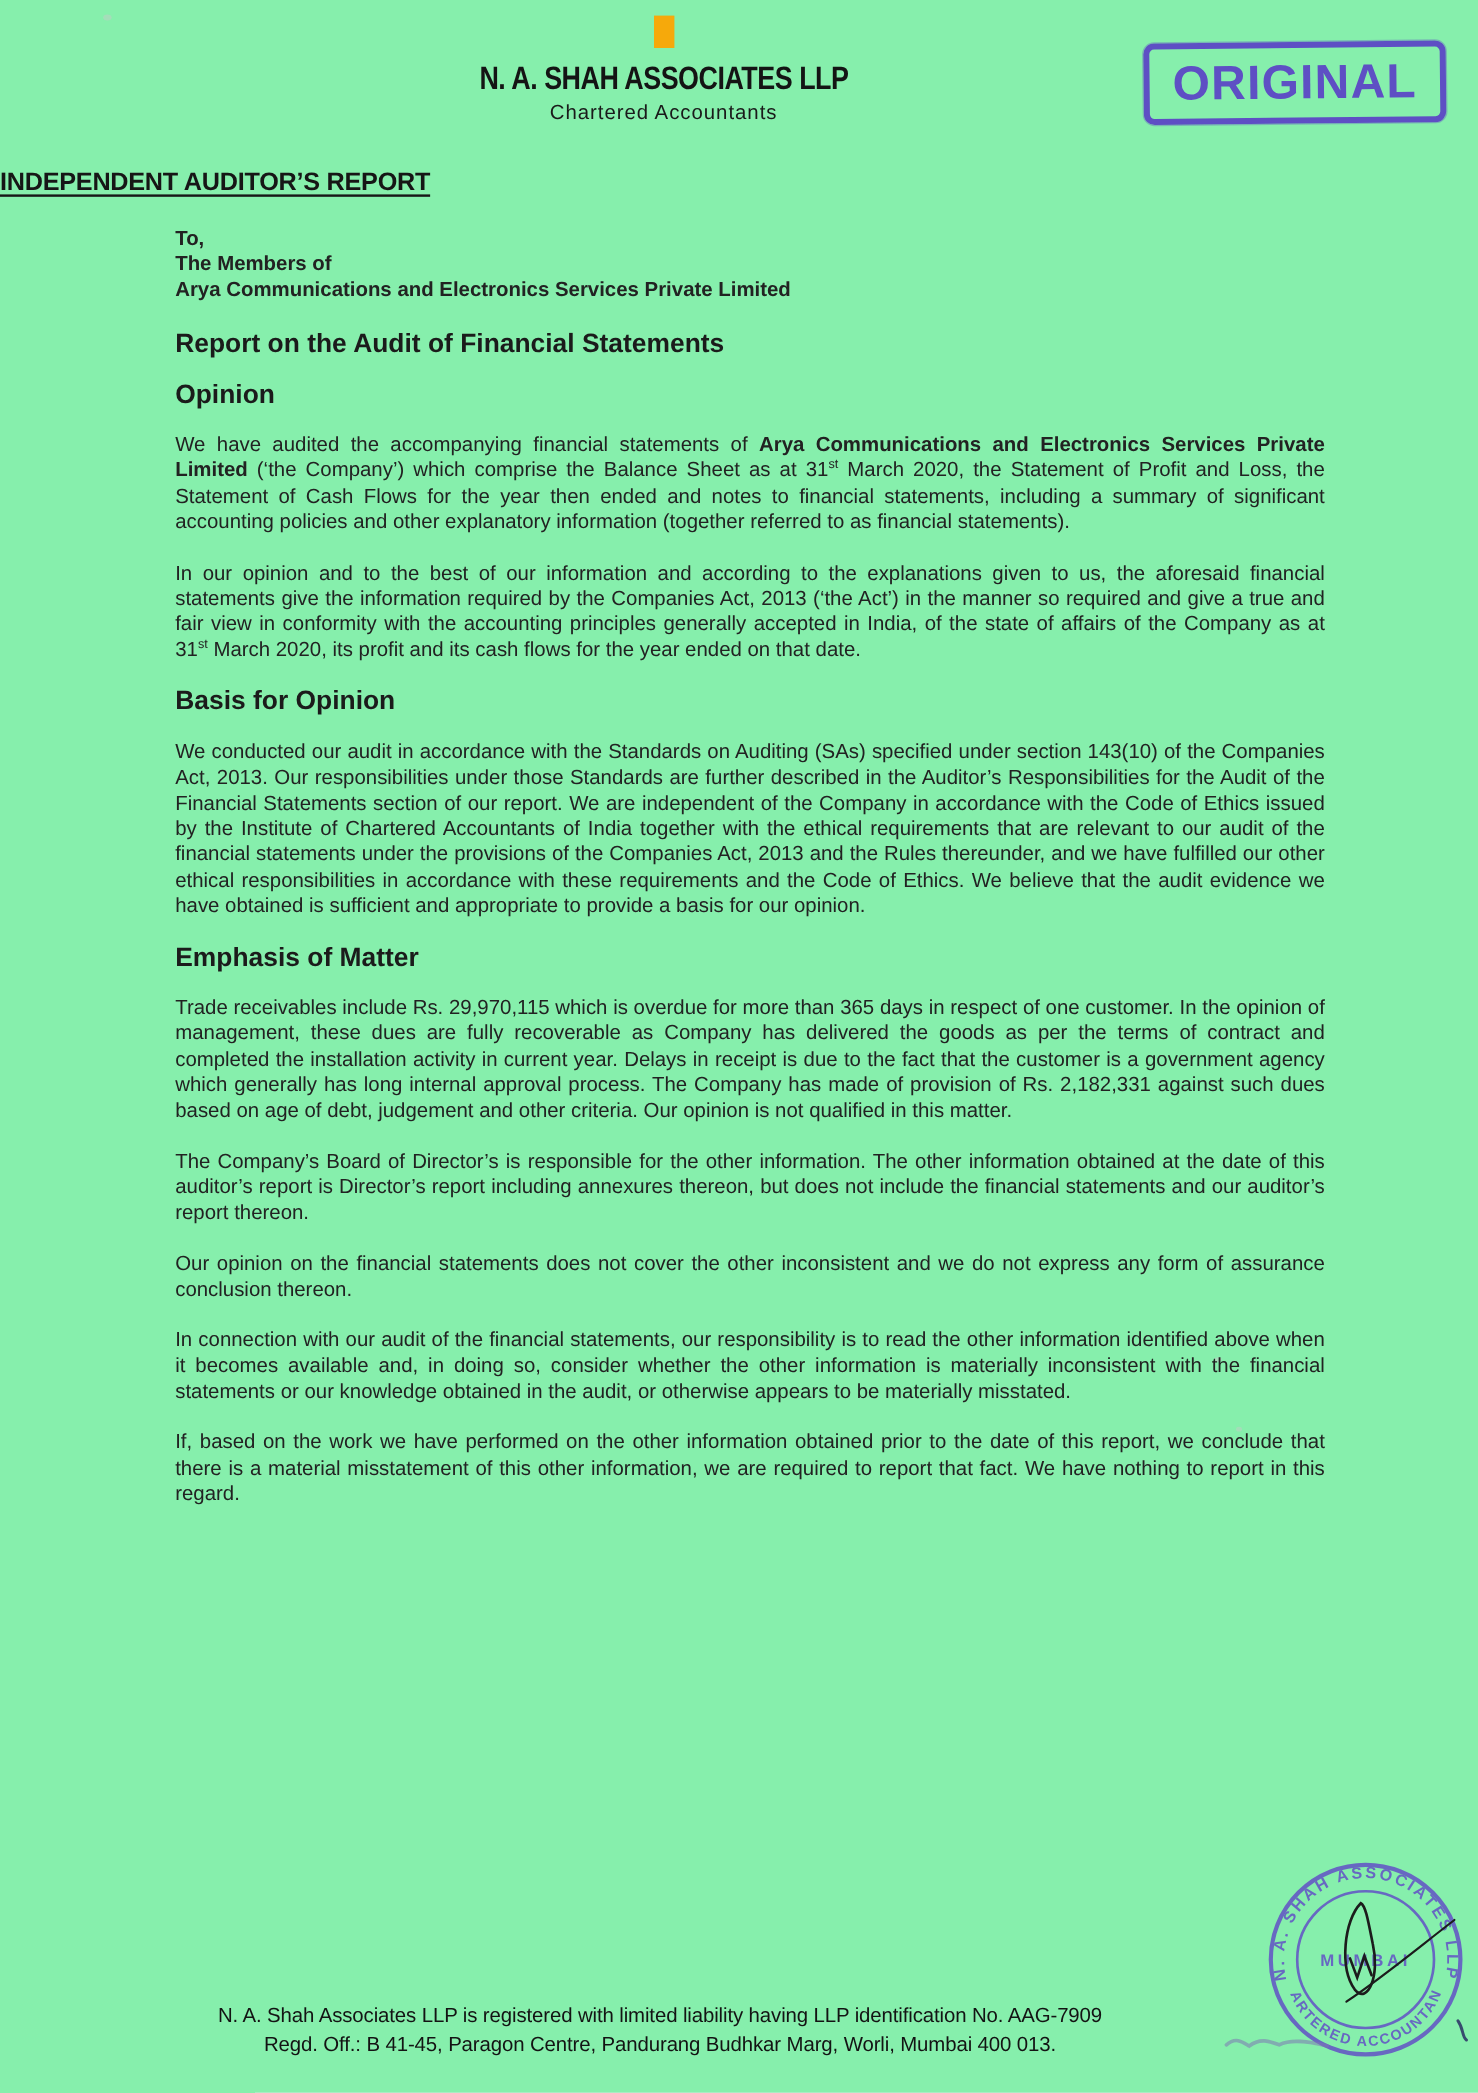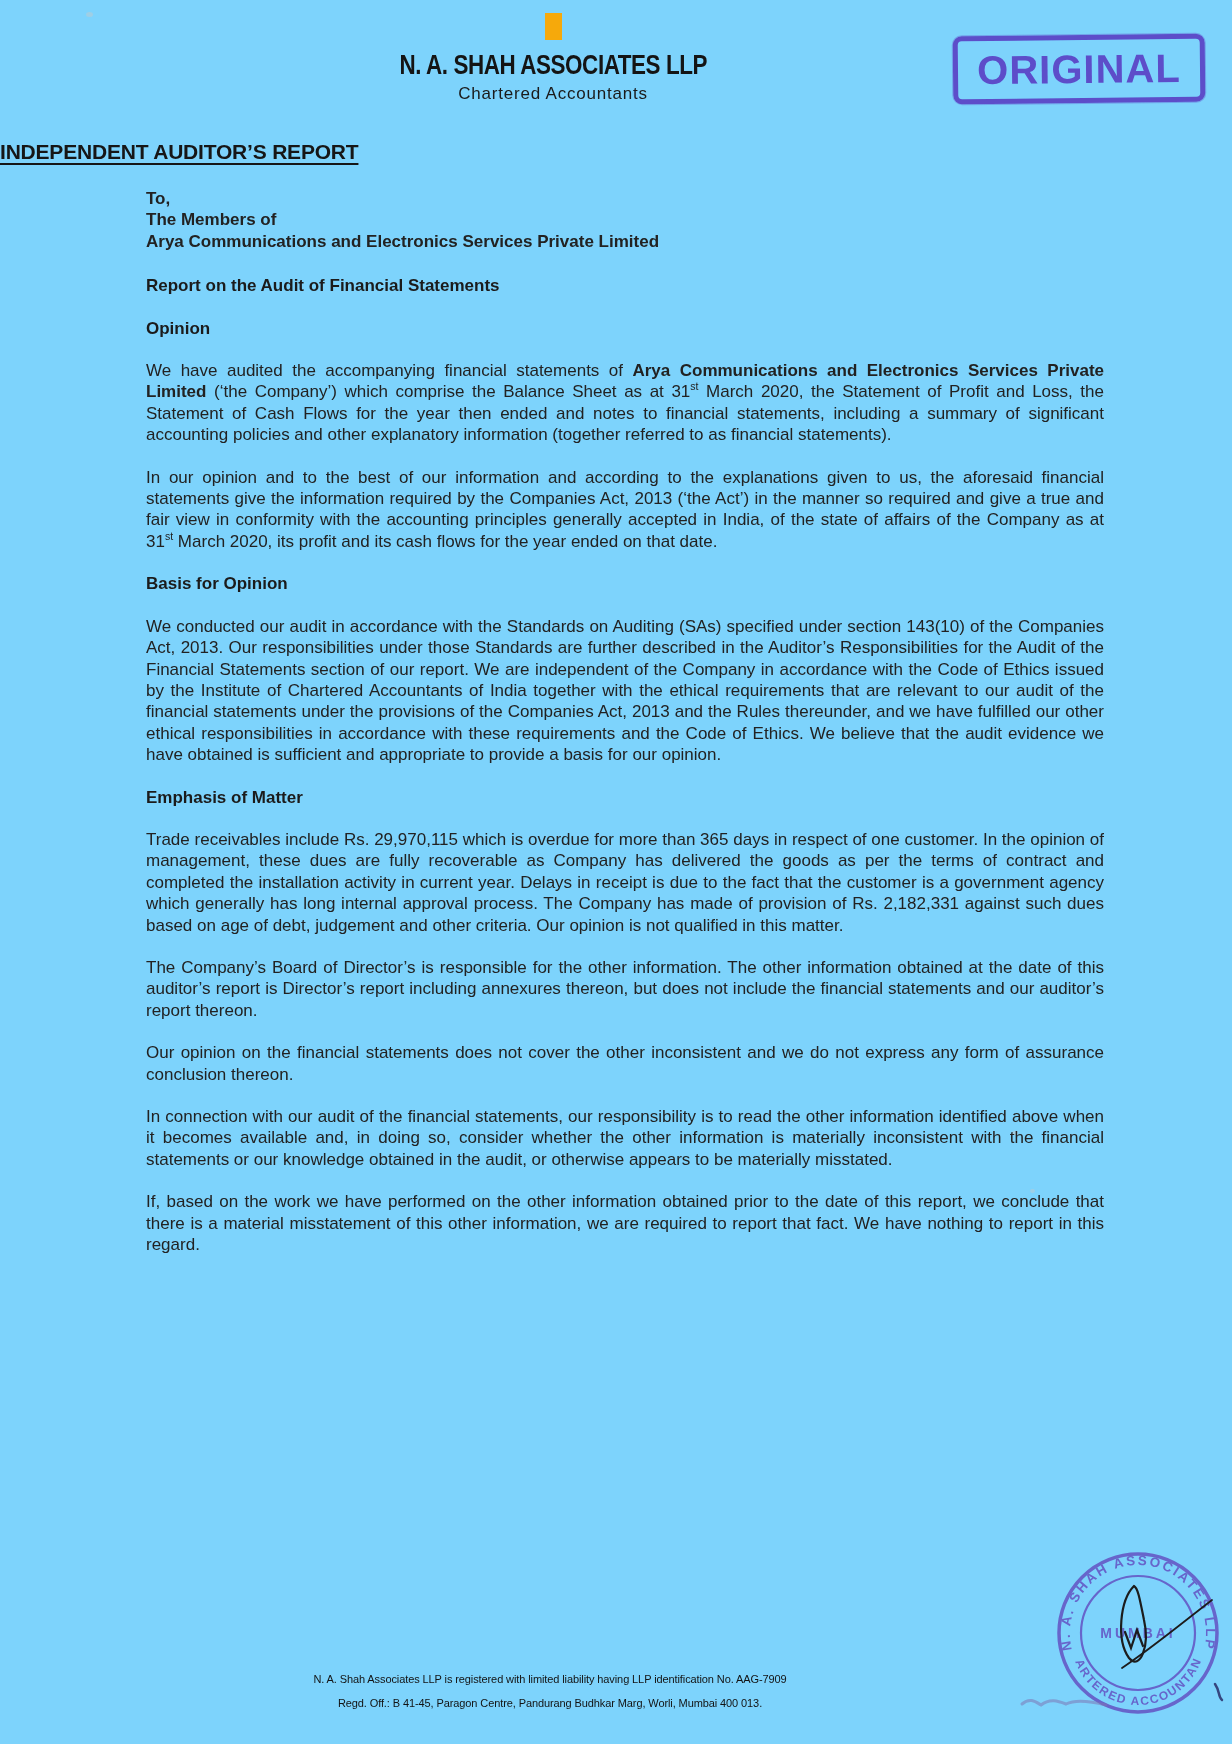--- a/index.html
+++ b/index.html
@@ -4,21 +4,21 @@
 <style>
   * { margin: 0; padding: 0; box-sizing: border-box; }
   html, body { background: #e8e8e8; }
   body { font-family: "Liberation Sans", sans-serif; }
 
   .page {
     position: relative;
     width: 1232px;
     height: 1744px;
     margin: 0 auto;
-    background: #7dd3fc;
+    background: #86efac;
     overflow: hidden;
     color: #1f1f1f;
   }
 
   
   .letterhead {
     position: absolute;
     left: 353px; top: 13px;
     width: 400px;
     text-align: center;
@@ -84,41 +84,41 @@
     position: absolute;
     left: 146px; top: 188px;
     width: 958px;
     font-size: 17px;
     line-height: 21.4px;
     text-align: justify;
     color: #222222;
   }
   .body-col .addr { font-weight: bold; text-align: left; }
   .body-col h3 {
-    font-size: 17px;
+    font-size: 22px;
     font-weight: bold;
     margin: 0 0 21px 0;
     text-align: left;
     color: #1b1b1b;
   }
   .body-col p { margin: 0 0 21px 0; }
   .addr-block { margin-bottom: 23px; }
   .b { font-weight: bold; }
   sup { font-size: 0.62em; vertical-align: super; line-height: 0; }
 
   
   .seal { position: absolute; left: 1012px; top: 1528px; width: 230px; height: 216px; }
 
   
   .footer {
     position: absolute;
     left: 100px; top: 1668px;
     width: 900px;
     text-align: center;
-    font-size: 11px;
+    font-size: 17px;
     line-height: 23.8px;
     color: #131313;
     letter-spacing: -0.1px;
   }
 
   
   .speck { position: absolute; background: #c9c9c9; border-radius: 50%; }
   .speck1 { left: 86px;  top: 12px;   width: 7px; height: 5px; opacity: .45; }
   .speck2 { left: 1012px; top: 1131px; width: 6px; height: 4px; opacity: .5; }
   .speck3 { left: 1030px; top: 1189px; width: 5px; height: 4px; opacity: .45; }

